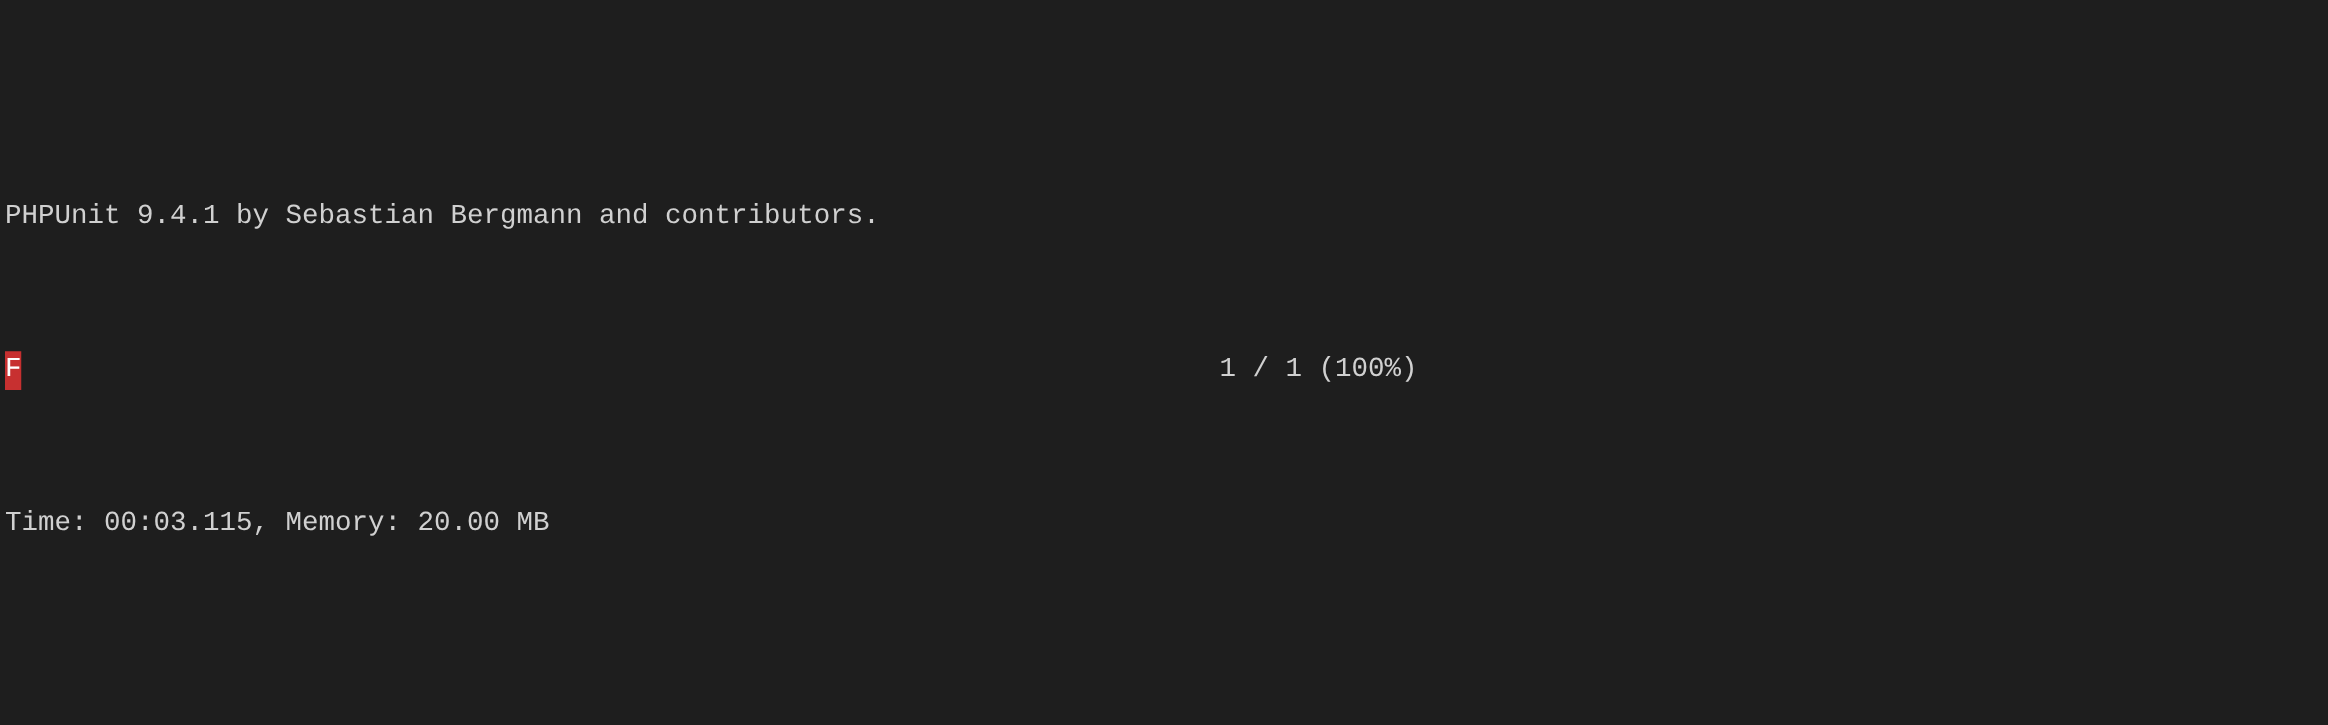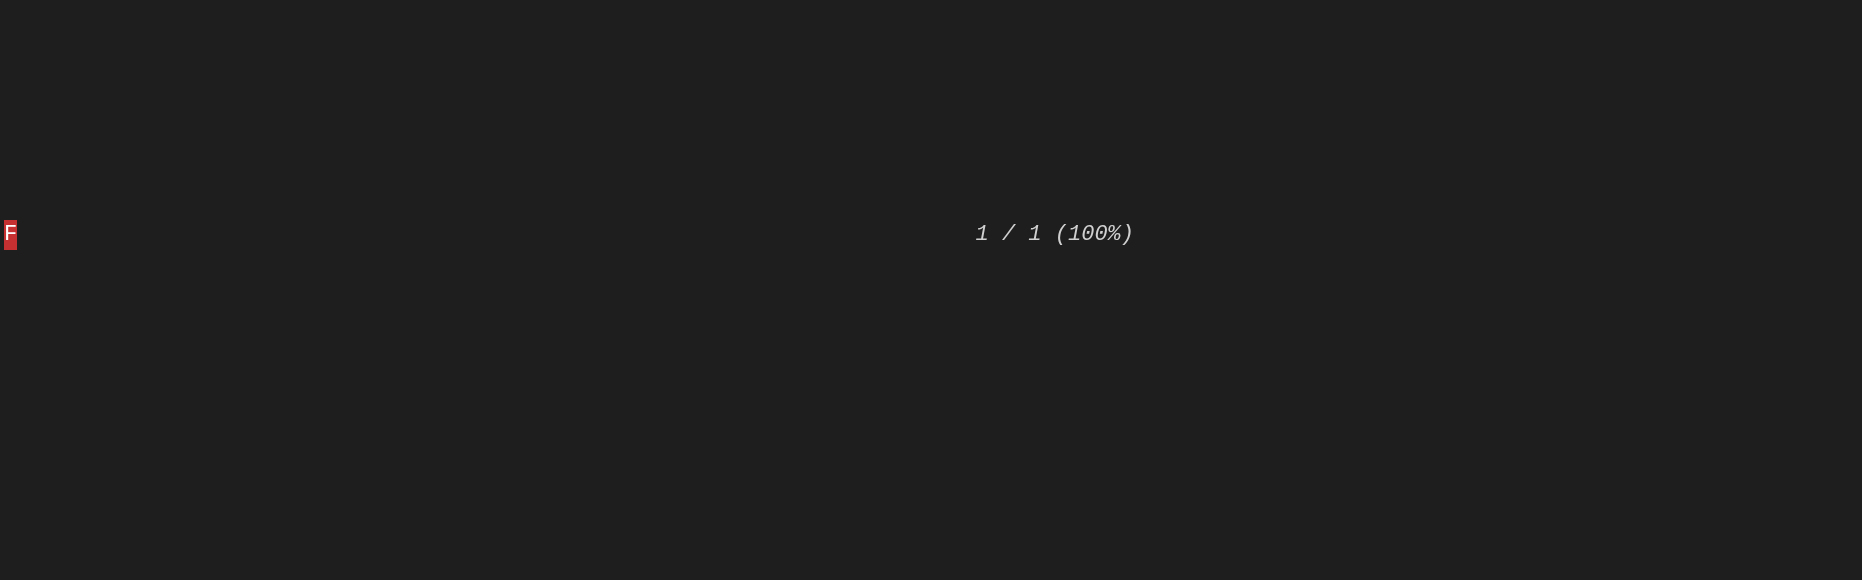--- a/index.html
+++ b/index.html
@@ -28,32 +28,33 @@
       color: #ffffff;
       display: inline-block;
     }
     .progress-line {
       display: flex;
       justify-content: space-between;
       width: 1130px;
     }
     .progress-count {
       display: inline-block;
-      font-style: italic;
     }
   </style>
 </head>
 <body>
 
 
 
 <div class="terminal">
+<span class="line">PHPUnit 9.4.1 by Sebastian Bergmann and contributors.</span>
 <span class="line"> </span>
 <span class="line progress-line"><span class="fail-marker">F</span><span class="progress-count">1 / 1 (100%)</span></span>
 <span class="line"> </span>
+<span class="line">Time: 00:03.115, Memory: 20.00 MB</span>
 <span class="line"> </span>
 
 
 
 
 
 
 
 </div>
 

